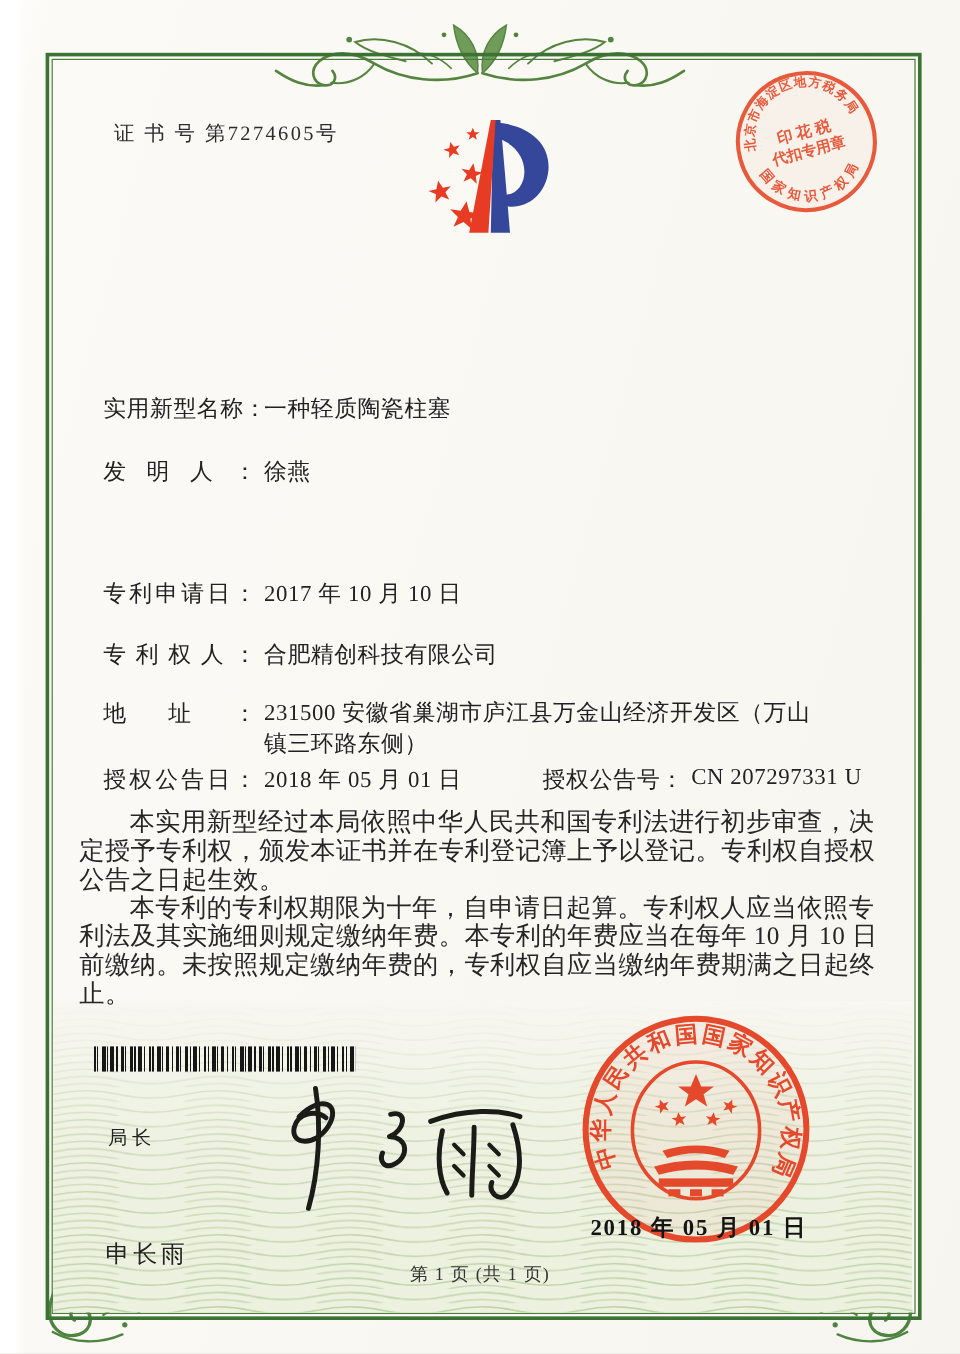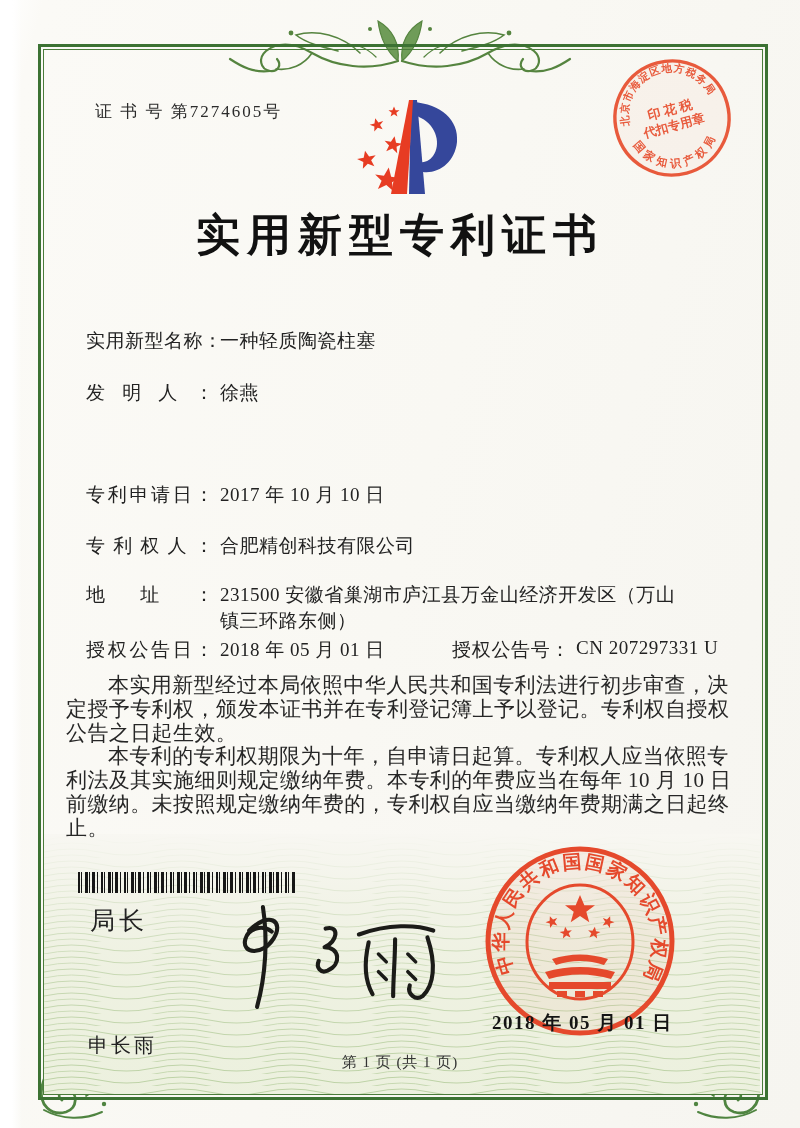--- a/index.html
+++ b/index.html
@@ -47,21 +47,21 @@
   .barcode{
     position:absolute;left:78px;top:872px;width:218px;height:21px;
     background:repeating-linear-gradient(90deg,
       #161616 0 2px, rgba(0,0,0,0) 2px 3px,
       #161616 3px 4px, rgba(0,0,0,0) 4px 7px,
       #161616 7px 10px, rgba(0,0,0,0) 10px 11px,
       #161616 11px 12px, rgba(0,0,0,0) 12px 14px,
       #161616 14px 17px, rgba(0,0,0,0) 17px 19px,
       #161616 19px 20px, rgba(0,0,0,0) 20px 23px);
   }
-  .sig-title{position:absolute;left:90px;top:904px;font-size:25px;letter-spacing:4px;color:#222;}
+  .sig-title{position:absolute;left:90px;top:938px;font-size:16px;letter-spacing:4px;color:#222;}
   .sig-name{position:absolute;left:88px;top:1032px;font-size:20px;letter-spacing:3px;color:#222;}
   .signature{position:absolute;left:212px;top:898px;width:235px;height:116px;}
   .seal{position:absolute;left:455px;top:838px;width:250px;height:215px;}
   .seal-date{position:absolute;left:492px;top:1010px;font-size:19px;font-weight:600;letter-spacing:1.5px;color:#141414;z-index:3;}
   .tax-stamp{position:absolute;left:606px;top:54px;width:132px;height:132px;}
   .footer{position:absolute;left:0;top:1053px;width:100%;text-align:center;font-size:15px;color:#333;letter-spacing:1px;}
   .flourish-top{position:absolute;left:50%;top:13px;transform:translateX(-50%);width:344px;height:64px;}
   .corner{position:absolute;width:92px;height:94px;}
   .corner.bl{left:26px;top:1026px;}
   .corner.br{left:682px;top:1026px;transform:scaleX(-1);}
@@ -142,21 +142,20 @@
         <path transform="translate(42,62) scale(0.95) rotate(-12)" d="M0,-10 L2.9,-3.1 10,-3.1 4.2,1.2 6.2,8.1 0,4 -6.2,8.1 -4.2,1.2 -10,-3.1 -2.9,-3.1 Z"></path>
         <path transform="translate(62,82) scale(1.25) rotate(8)" d="M0,-10 L2.9,-3.1 10,-3.1 4.2,1.2 6.2,8.1 0,4 -6.2,8.1 -4.2,1.2 -10,-3.1 -2.9,-3.1 Z"></path>
       </g>
       <g>
         <path d="M88,4 C116,6 134,22 132,44 C130,64 114,76 98,74 C90,73 85,68 85,61 C92,66 102,66 108,58 C116,47 112,28 96,20 C92,18 89,16 88,10 Z" fill="#35479b"></path>
         <path d="M86,2 L92,2 L100,96 L84,96 Z" fill="#35479b"></path>
         <path d="M84,2 L88,2 L82,96 L66,96 Z" fill="#e73c23"></path>
       </g>
     </svg>
 
-    <div class="title">实用新型专利证书</div>
 
     <div class="row r1">
       <span class="lbl">实用新型名称：</span>
       <span class="val">一种轻质陶瓷柱塞</span>
     </div>
     <div class="row r2">
       <span class="lbl">发明人：</span>
       <span class="val">徐燕</span>
     </div>
     <div class="row r4">

